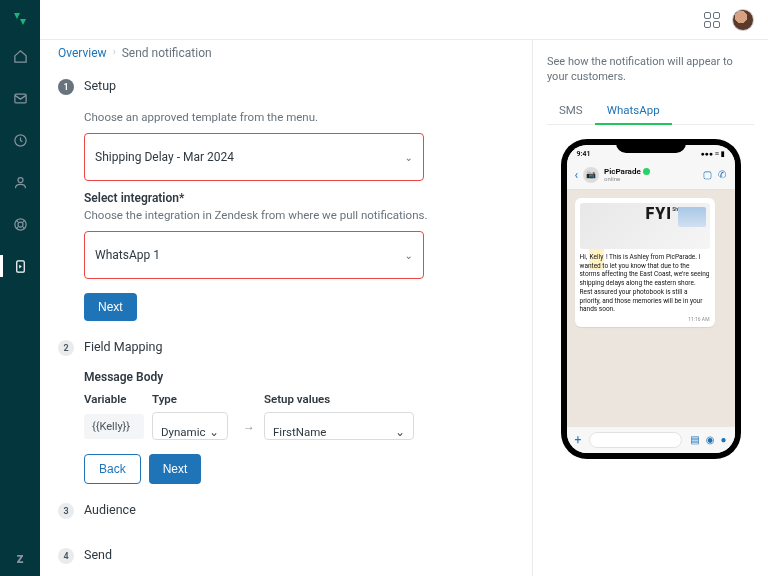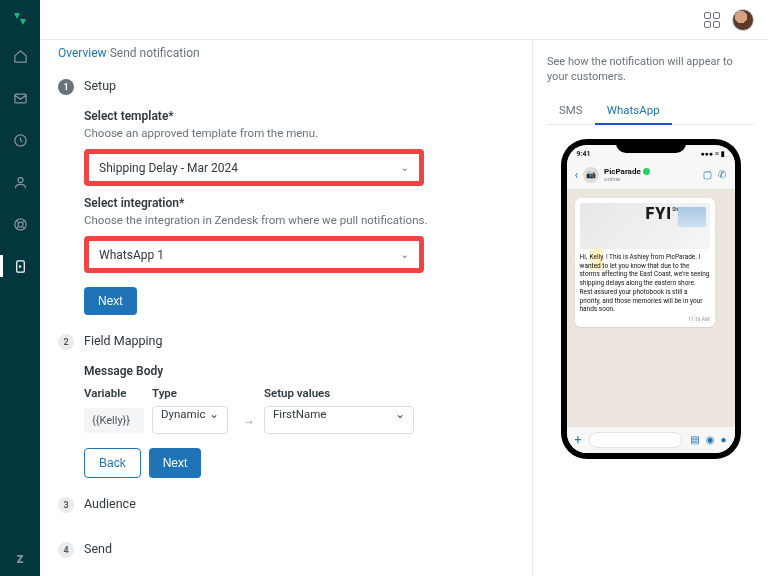--- a/index.html
+++ b/index.html
@@ -18,60 +18,60 @@
   .topbar { position:absolute; top:0; left:40px; right:0; height:40px; border-bottom:1px solid #E9EBED; display:flex; align-items:center; justify-content:flex-end; padding:0 14px; gap:12px; }
   .apps-icon { width:16px; height:16px; display:grid; grid-template-columns:1fr 1fr; grid-template-rows:1fr 1fr; gap:2px; }
   .apps-icon span { border:1.2px solid #68737D; border-radius:2px; }
   .avatar { width:22px; height:22px; border-radius:50%; background: radial-gradient(circle at 40% 35%, #d7a284 0 35%, #5a3a2a 36% 100%); border:1px solid #ccc; }
 
   
   .main { position:absolute; top:40px; left:40px; right:0; bottom:0; display:flex; }
   .left-pane { flex:1; padding:6px 18px 18px 18px; overflow:auto; }
   .right-pane { width:236px; border-left:1px solid #E9EBED; padding:14px 14px; }
 
-  .breadcrumb { font-size:12px; color:#68737D; margin-bottom:18px; display:flex; align-items:flex-start; gap:0; }
+  .breadcrumb { font-size:12px; color:#68737D; margin-bottom:18px; display:flex; align-items:flex-start; gap:6px; }
   .breadcrumb a { color:#1F73B7; text-decoration:none; }
   .chevron-sep { color:#C2C8CC; font-size:10px; }
 
   .step { display:flex; gap:10px; margin-bottom:14px; }
   .step-marker { width:16px; height:16px; border-radius:50%; background:#E9EBED; color:#49545C; font-size:9px; font-weight:600; display:flex; align-items:center; justify-content:center; flex-shrink:0; margin-top:1px; }
   .step-marker.active { background:#68737D; color:#fff; }
   .step-title { font-size:12.5px; color:#2F3941; font-weight:400; }
   .step-body { padding-left:26px; margin-bottom:18px; }
 
   .field-label { font-size:12px; font-weight:600; color:#2F3941; margin-top:10px; }
   .field-help { font-size:11.5px; color:#68737D; margin-top:2px; margin-bottom:8px; line-height:1.4; }
 
-  .select { border:5px solid #ef4444; border-radius:4px; height:37px; display:flex; align-items:center; justify-content:space-between; padding:0 10px; font-size:12px; color:#2F3941; background:#fff; cursor:pointer; max-width:340px; }
+  .select { border:1px solid #ef4444; border-radius:4px; height:48px; display:flex; align-items:center; justify-content:space-between; padding:0 10px; font-size:12px; color:#2F3941; background:#fff; cursor:pointer; max-width:340px; }
   .select .chev { color:#68737D; font-size:10px; }
 
   .btn { border:none; border-radius:4px; padding:7px 14px; font-size:12px; cursor:pointer; }
   .btn-primary { background:#1F73B7; color:#fff;text-align:right; }
   .btn-outline { background:#fff; color:#1F73B7; border:1px solid #1F73B7; }
   .btn-row { display:flex; gap:8px; margin-top:14px; }
 
   .mapping-header { display:flex; font-size:11.5px; font-weight:600; color:#2F3941; margin-top:8px; }
   .col-var { width:68px; }
   .col-type { width:82px; }
   .col-arrow { width:30px; }
   .col-user { flex:1; }
 
   .mapping-row { display:flex; align-items:center; margin-top:6px; }
   .chip { background:#F4F5F7; border-radius:3px; padding:6px 8px; font-size:11px; color:#49545C; width:60px; }
-  .small-select { border:1px solid #D8DCDE; border-radius:4px; height:28px; display:flex; align-items:flex-start; justify-content:space-between; padding:0 8px; font-size:11.5px; background:#fff; cursor:pointer; }
+  .small-select { border:1px solid #D8DCDE; border-radius:4px; height:28px; display:flex; align-items:flex-end; justify-content:space-between; padding:0 8px; font-size:11.5px; background:#fff; cursor:pointer; }
   .type-select { width:76px; }
   .user-select { width:150px; }
   .arrow { color:#87929D; font-size:12px; text-align:center; width:30px; }
 
   
   .preview-title { font-size:14px; font-weight:600; margin-bottom:4px; }
   .preview-desc { font-size:11px; color:#68737D; line-height:1.4; margin-bottom:12px; }
   .tabs { display:flex; border-bottom:1px solid #E9EBED; margin-bottom:14px; }
   .tab { padding:6px 12px; font-size:11.5px; color:#68737D; cursor:pointer; }
-  .tab.active { color:#1F73B7; border-bottom:2px solid #1d4ed8; margin-bottom:-1px; }
+  .tab.active { color:#1F73B7; border-bottom:2px solid #22c55e; margin-bottom:-1px; }
 
   
   .phone { width:180px; height:320px; margin:0 auto; background:#000; border-radius:26px; padding:6px; position:relative; }
   .phone-screen { width:100%; height:100%; background:#EBE5DD; border-radius:20px; overflow:hidden; display:flex; flex-direction:column; position:relative; }
   .phone-notch { position:absolute; top:0; left:50%; transform:translateX(-50%); width:70px; height:14px; background:#000; border-bottom-left-radius:10px; border-bottom-right-radius:10px; z-index:3; }
   .status-bar { height:18px; background:#F7F7F7; display:flex; align-items:center; justify-content:space-between; padding:0 10px; font-size:7px; font-weight:600; color:#000; }
   .wa-header { background:#F7F7F7; padding:4px 8px 6px 8px; display:flex; align-items:center; gap:5px; border-bottom:1px solid #E2E2E2; }
   .wa-back { color:#1F73B7; font-size:12px; }
   .wa-avatar { width:16px; height:16px; border-radius:50%; background:#ddd; display:flex; align-items:center; justify-content:center; font-size:8px; }
   .wa-name-block { flex:1; line-height:1; }
@@ -161,21 +161,20 @@
       <a href="#">Overview</a>
       <span class="chevron-sep">›</span>
       <span>Send notification</span>
     </div>
 
     <div class="step">
       <div class="step-marker active">1</div>
       <div class="step-title">Setup</div>
     </div>
     <div class="step-body">
-      <div class="field-label">Select template*</div>
       <div class="field-help">Choose an approved template from the menu.</div>
       <div class="select">
         <span>Shipping Delay - Mar 2024</span>
         <span class="chev">⌄</span>
       </div>
 
       <div class="field-label">Select integration*</div>
       <div class="field-help">Choose the integration in Zendesk from where we pull notifications.</div>
       <div class="select">
         <span>WhatsApp 1</span>

